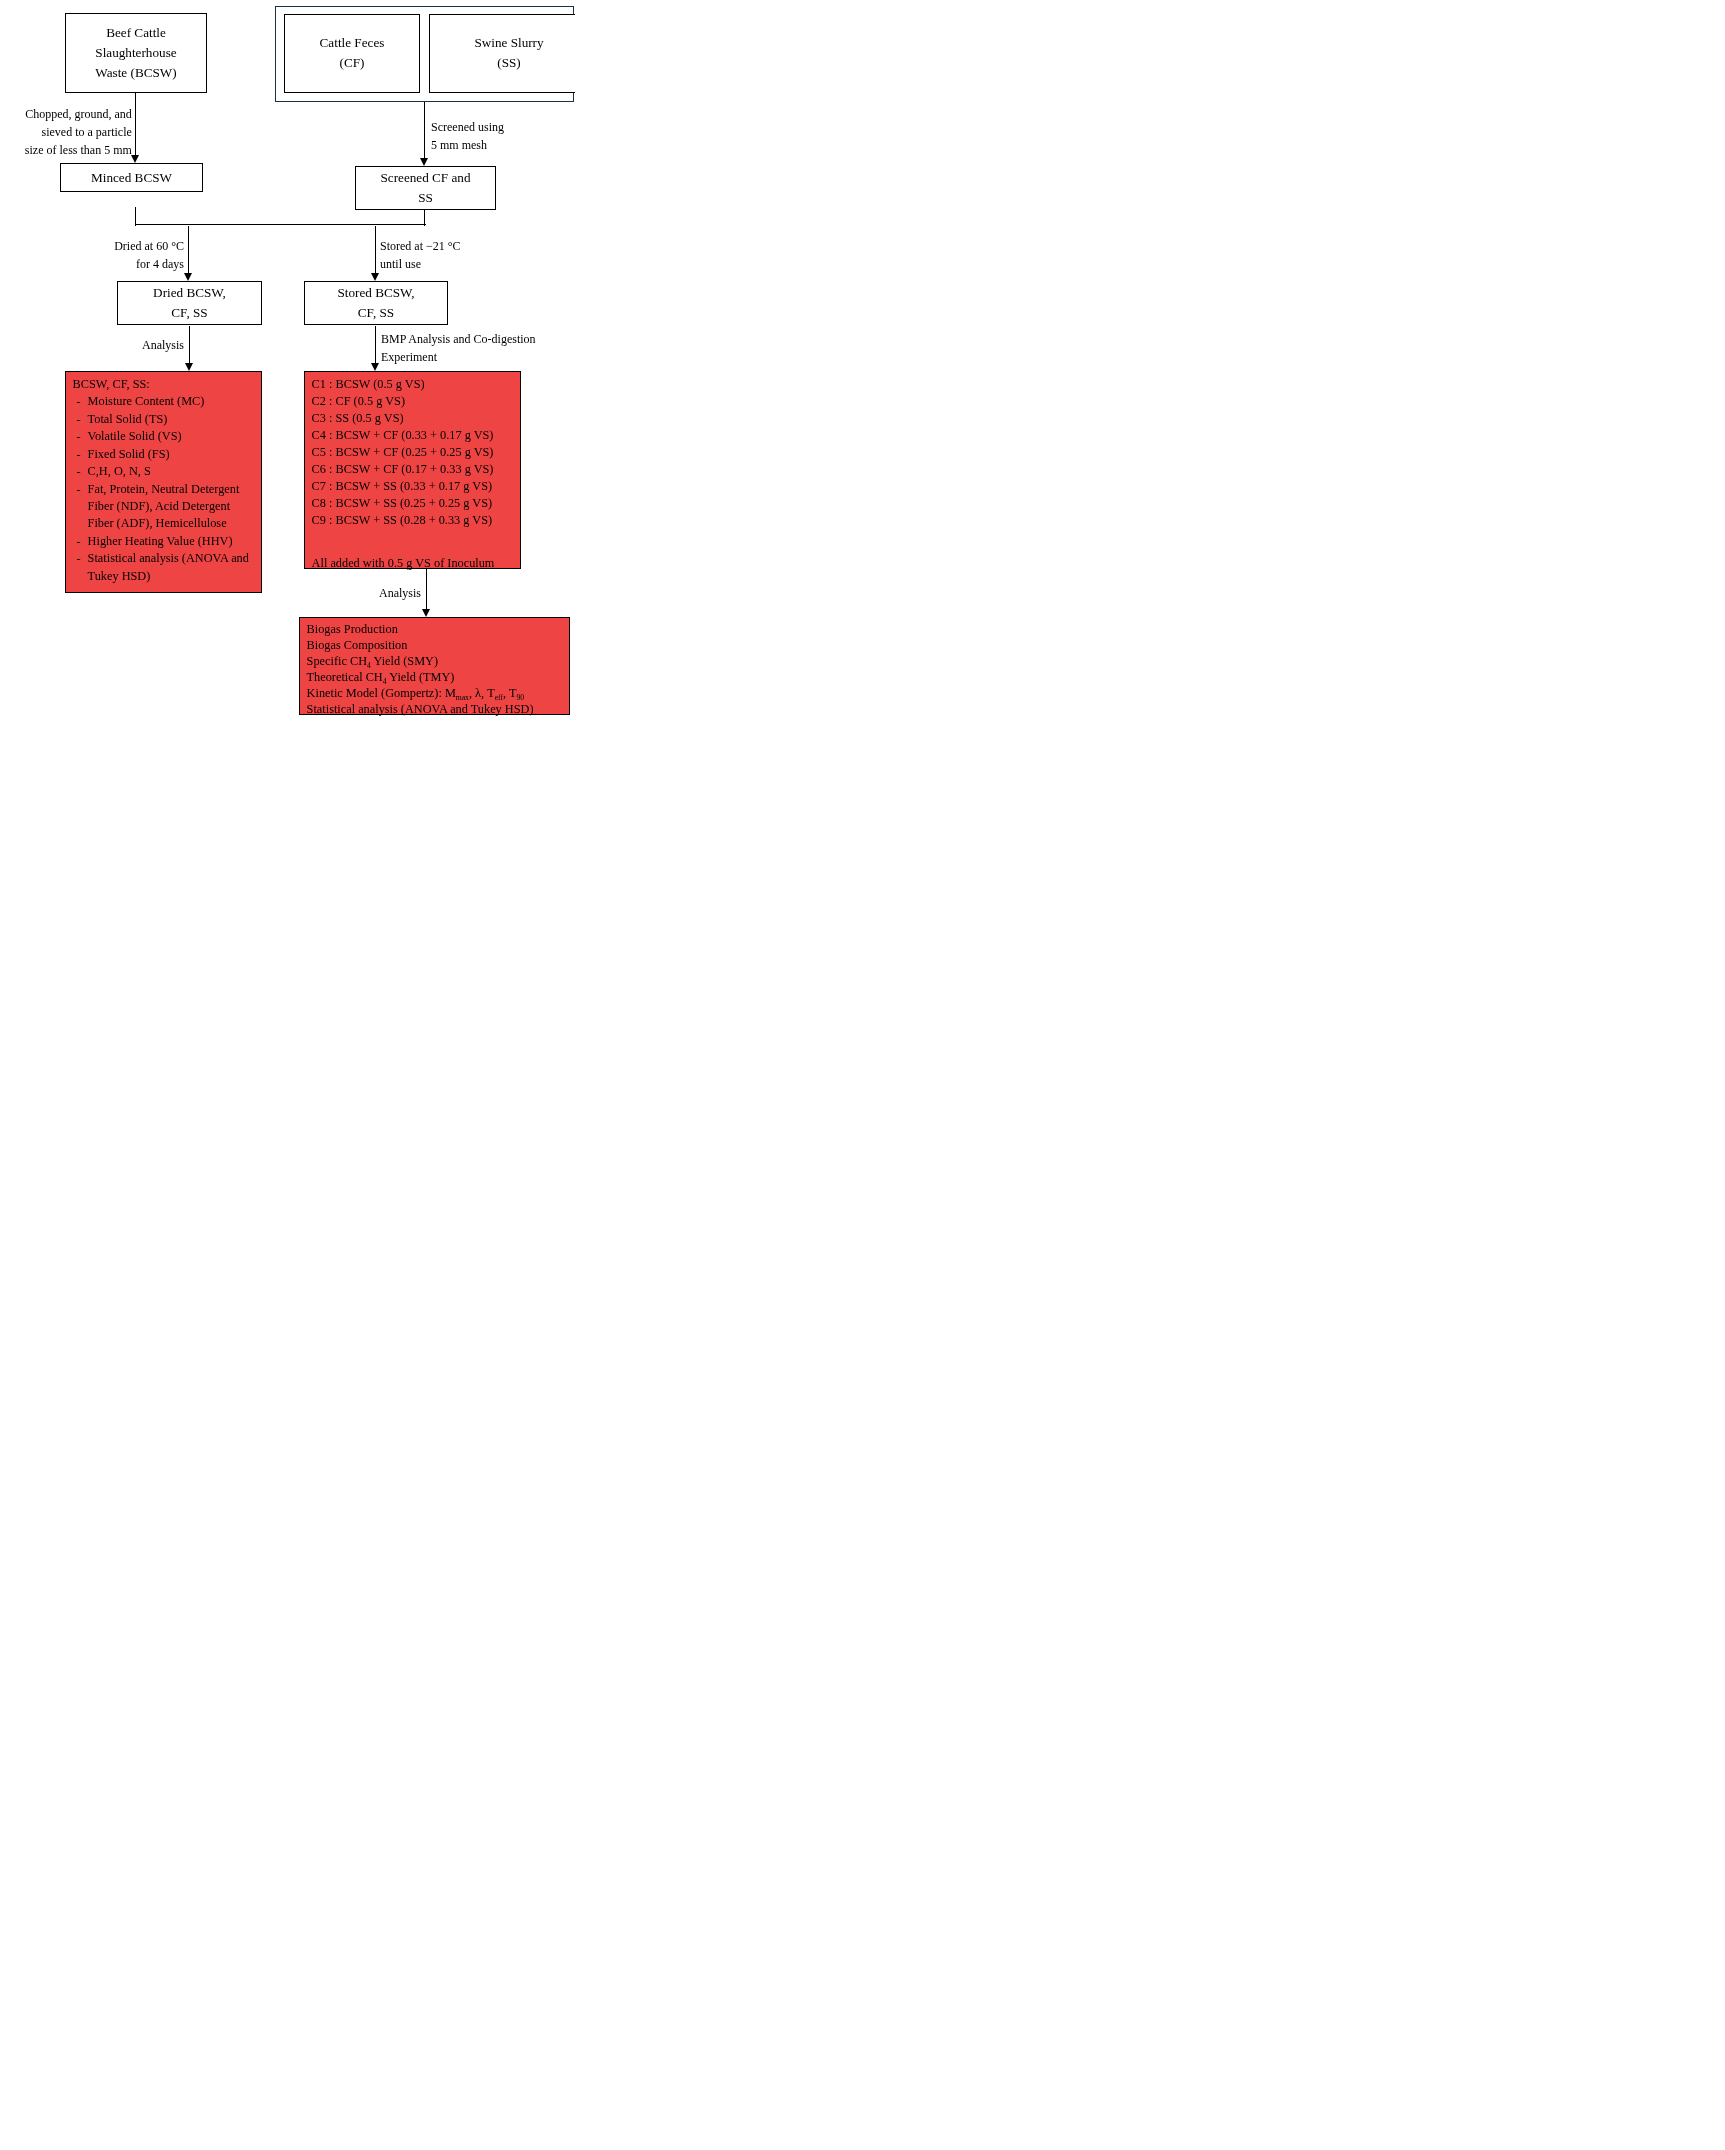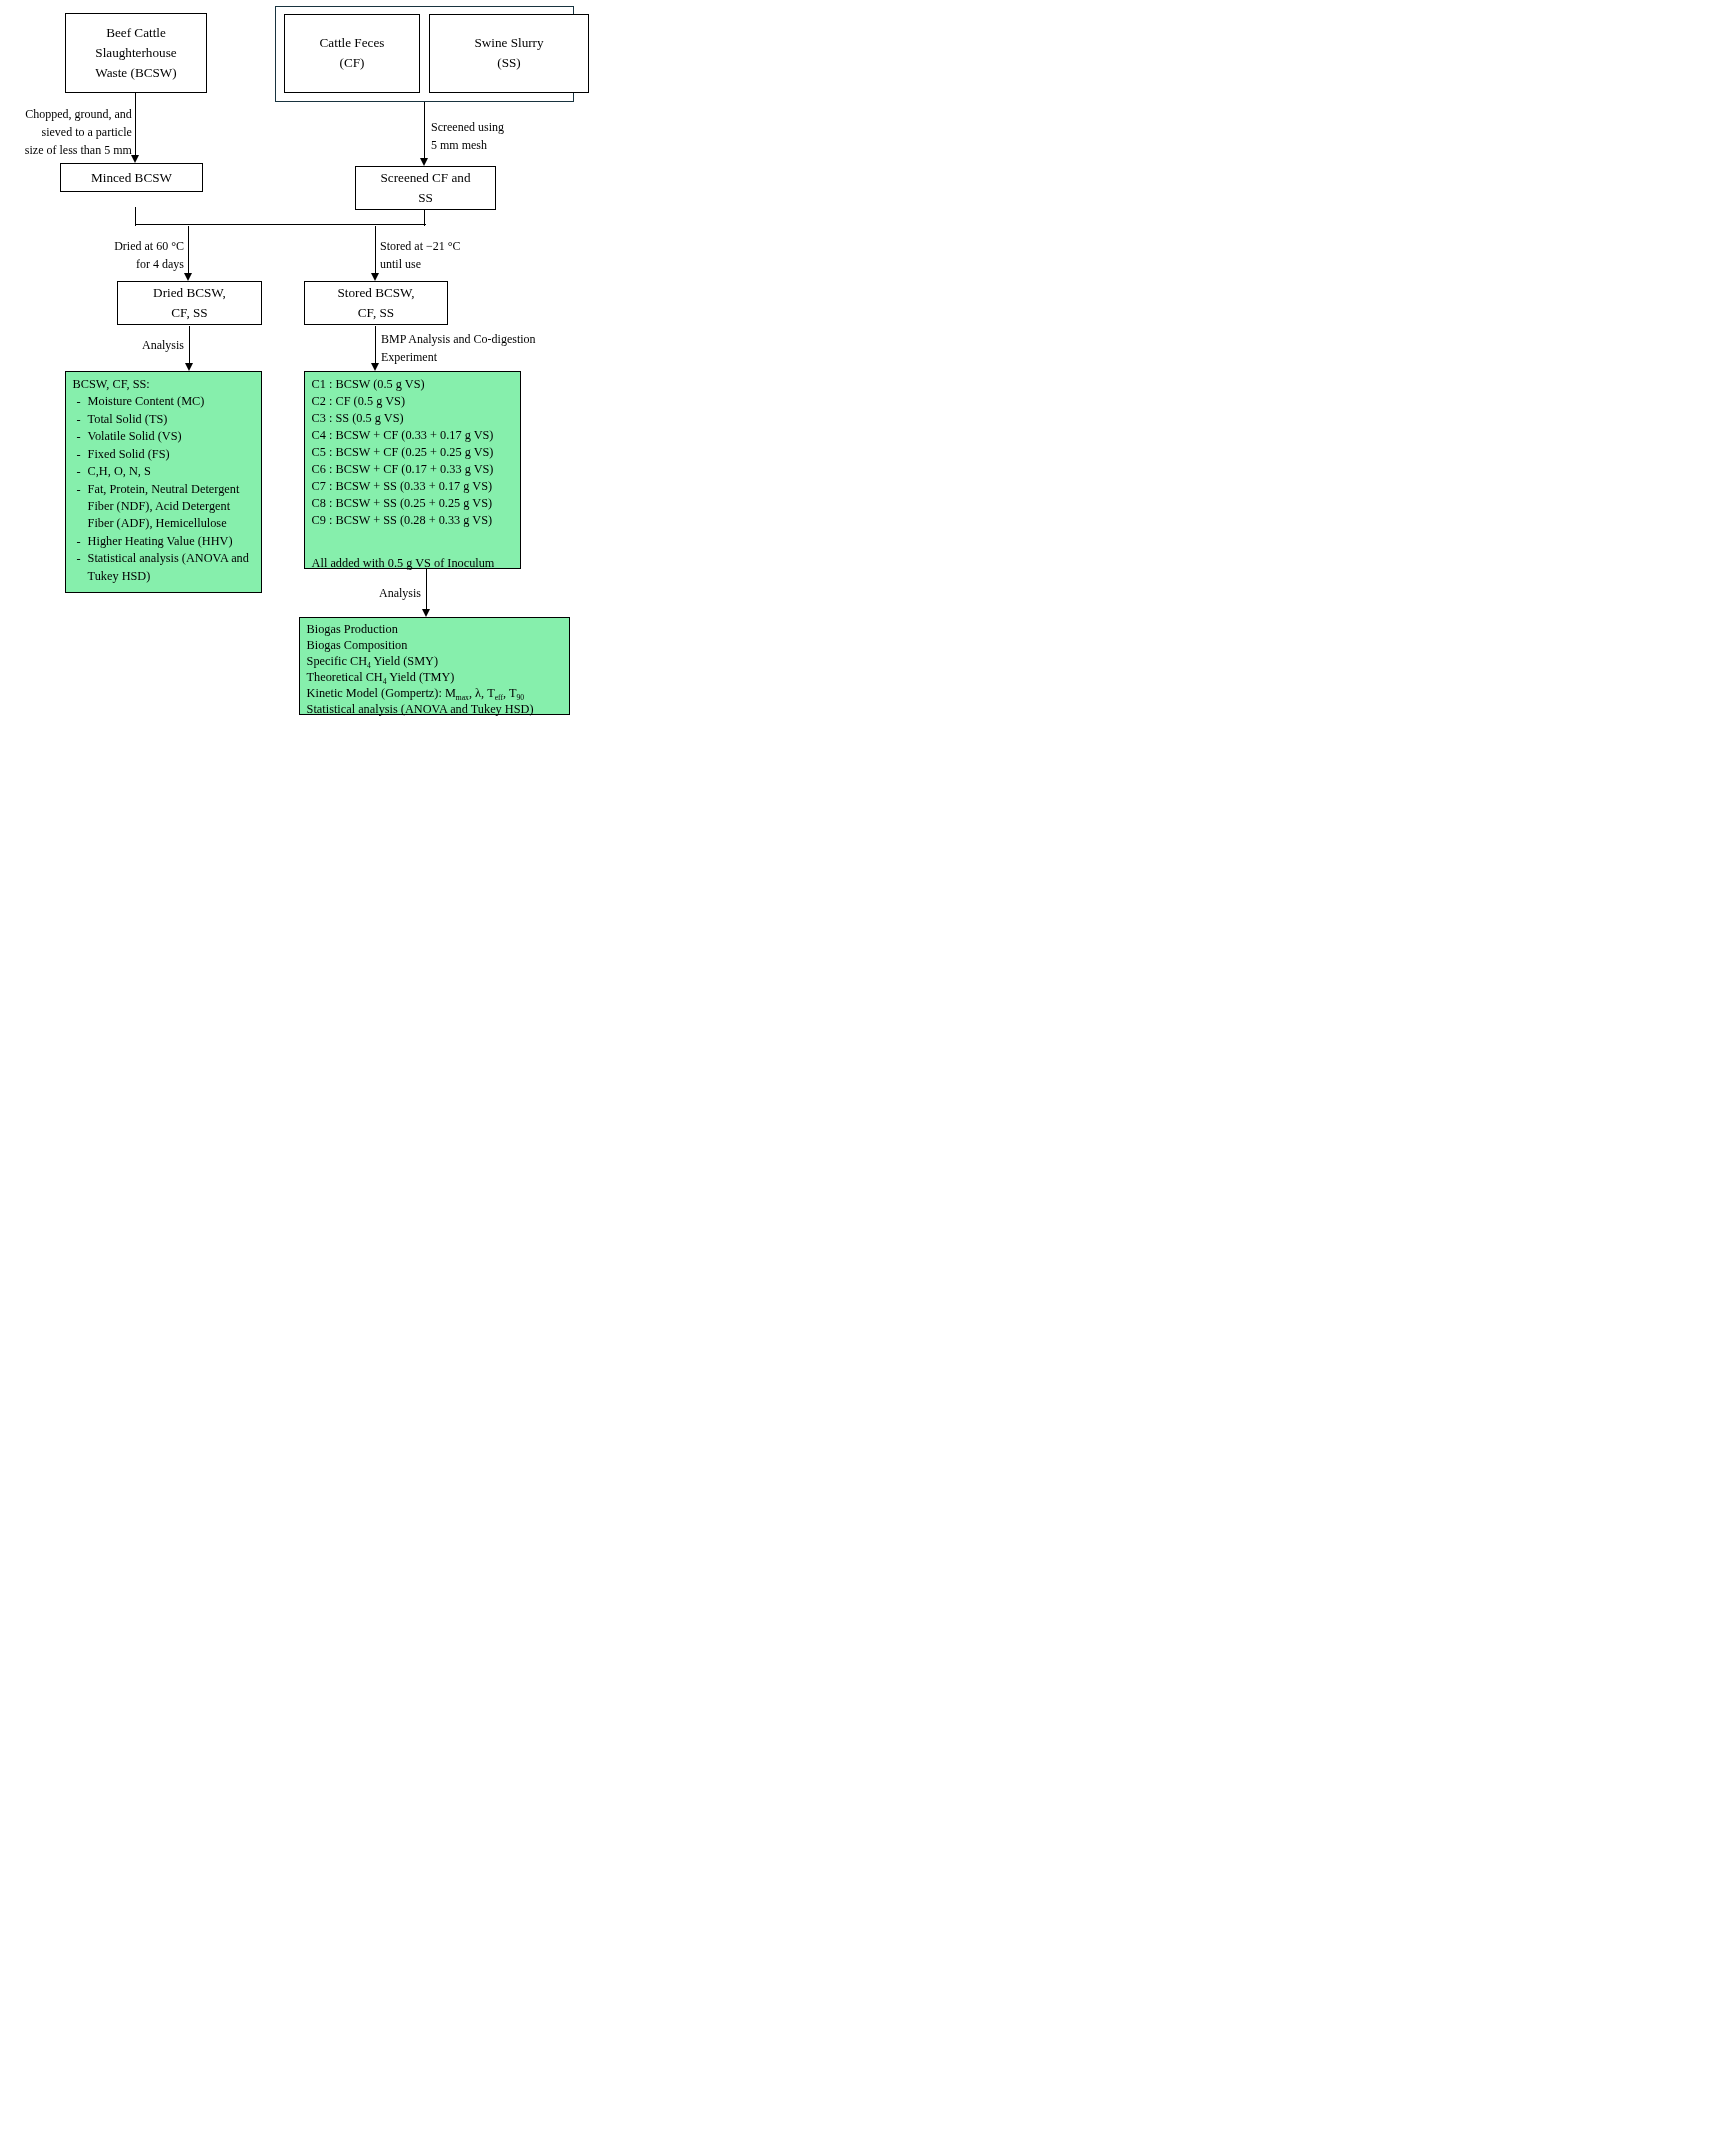--- a/index.html
+++ b/index.html
@@ -4,21 +4,20 @@
 <style>
   html,body{margin:0;padding:0;background:#ffffff;}
   .canvas{
     position:relative;
     width:575px;
     height:717px;
     background:#ffffff;
     font-family:"Liberation Serif","DejaVu Serif",serif;
     color:#000;
     overflow:hidden;
-    padding-left:44px;
   }
   .box{
     position:absolute;
     border:1.9px solid #000;
     background:#fff;
     display:flex;
     align-items:center;
     justify-content:center;
     text-align:center;
     box-sizing:border-box;
@@ -42,21 +41,21 @@
   .ah{
     position:absolute;
     width:0;height:0;
     border-left:4.7px solid transparent;
     border-right:4.7px solid transparent;
     border-top:8px solid #000;
   }
   .listbox{
     position:absolute;
     border:1.9px solid #000;
-    background:#86efac;
+    background:#ef4444;
     box-sizing:border-box;
     font-size:12.3px;
     text-align:left;
   }
   .listbox .inner{padding:3.8px 6.6px;}
   #analysis-list{line-height:1.42;}
   #treatment-list{line-height:1.38;}
   #results-list{line-height:1.30;}
   .bullet-row{display:flex;}
   .bullet-row .dash{flex:0 0 15px;padding-left:3.8px;box-sizing:border-box;}

